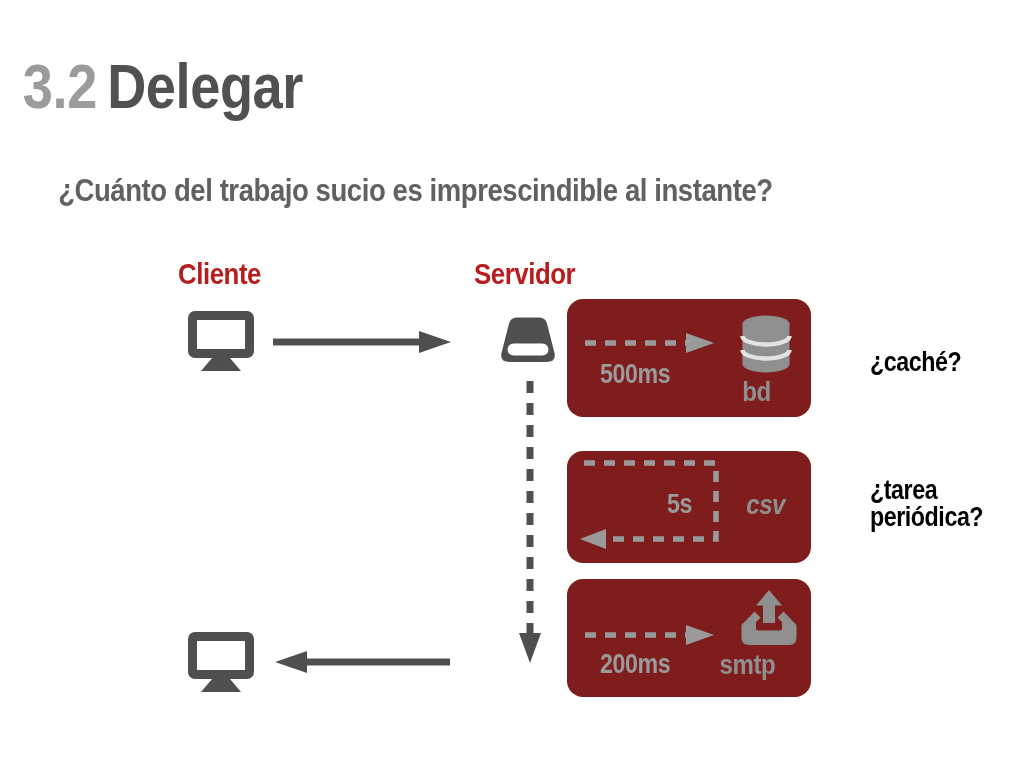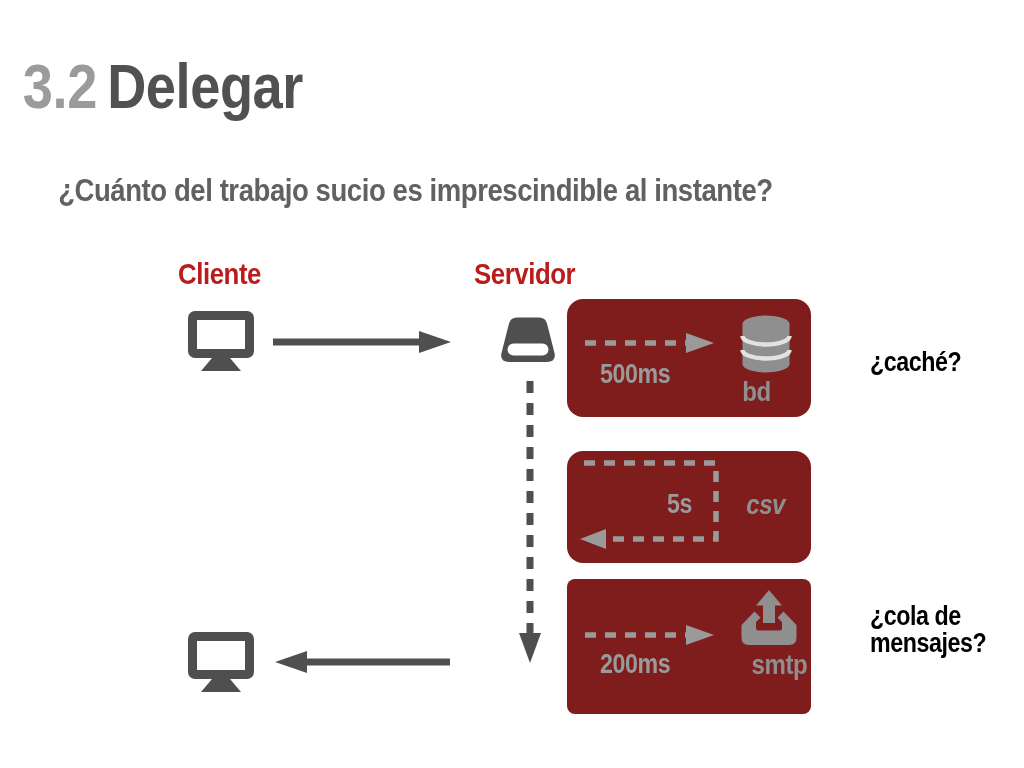--- a/index.html
+++ b/index.html
@@ -104,39 +104,39 @@
       <path d="M6,8 L138,8 L138,84 L26,84" stroke="#9a9a9a" stroke-width="5.5" stroke-dasharray="11 9" fill="none"></path>
       <polygon points="28,74 28,94 2,84" fill="#9a9a9a"></polygon>
     </svg>
     <div class="time" style="left:88px; top:40px; width:45px; text-align:center;">
       <span class="cond" style="transform-origin:100% 0;">5s</span>
     </div>
     <div class="target" style="left:176px; top:40px; width:50px;font-style:italic;">
       <span class="cond cond-center">csv</span>
     </div>
   </div>
+  <div class="question" style="top:477px;">
+    <span class="cond cond-wrap">¿tarea periódica?</span>
+  </div>
 
-  <div class="gbox" style="top:579px; height:135px;border-radius:8px;">
+  <div class="gbox" style="top:579px; height:118px;">
     <svg class="abs" style="left:16px; top:44px;" width="134" height="24" viewBox="0 0 134 24">
       <line x1="2" y1="12" x2="104" y2="12" stroke="#9a9a9a" stroke-width="5.5" stroke-dasharray="11 9"></line>
       <polygon points="103,2 131,12 103,22" fill="#9a9a9a"></polygon>
     </svg>
     <div class="time" style="left:33px; top:72px;">
       <span class="cond">200ms</span>
     </div>
     <svg class="abs" style="left:170px; top:10px;" width="64" height="58" viewBox="0 0 64 58">
       <path d="M4.5,36 L17.5,22.5 L23.5,28.5 L19,33 L19,39 Q19,41.5 21.5,41.5 L42.5,41.5 Q45,41.5 45,39 L45,33 L40.5,28.5 L46.5,22.5 L59.5,36 L59.5,48.5 Q59.5,56 52,56 L12,56 Q4.5,56 4.5,48.5 Z" fill="#8f8f8f"></path>
       <polygon points="32,1 45,16.5 38,16.5 38,34 26,34 26,16.5 19,16.5" fill="#8f8f8f"></polygon>
     </svg>
-    <div class="target" style="left:180px; top:72px; width:74px;">
+    <div class="target" style="left:148px; top:72px; width:74px;">
       <span class="cond cond-center">smtp</span>
     </div>
-  </div>
-  <div class="question" style="top:603px;">
-    <span class="cond cond-wrap">¿cola de mensajes?</span>
   </div>
 
   <svg class="abs" style="left:188px; top:632px;" width="66" height="61" viewBox="0 0 66 61">
     <rect x="0" y="0" width="66" height="47" rx="7" fill="#4f4f4f"></rect>
     <rect x="9" y="9" width="48" height="29" fill="#ffffff"></rect>
     <polygon points="24,47 42,47 53,60 13,60" fill="#4f4f4f"></polygon>
   </svg>
 
   <svg class="abs" style="left:275px; top:649px;" width="175" height="26" viewBox="0 0 175 26">
     <polygon points="32,2 0,13 32,24" fill="#4f4f4f"></polygon>

